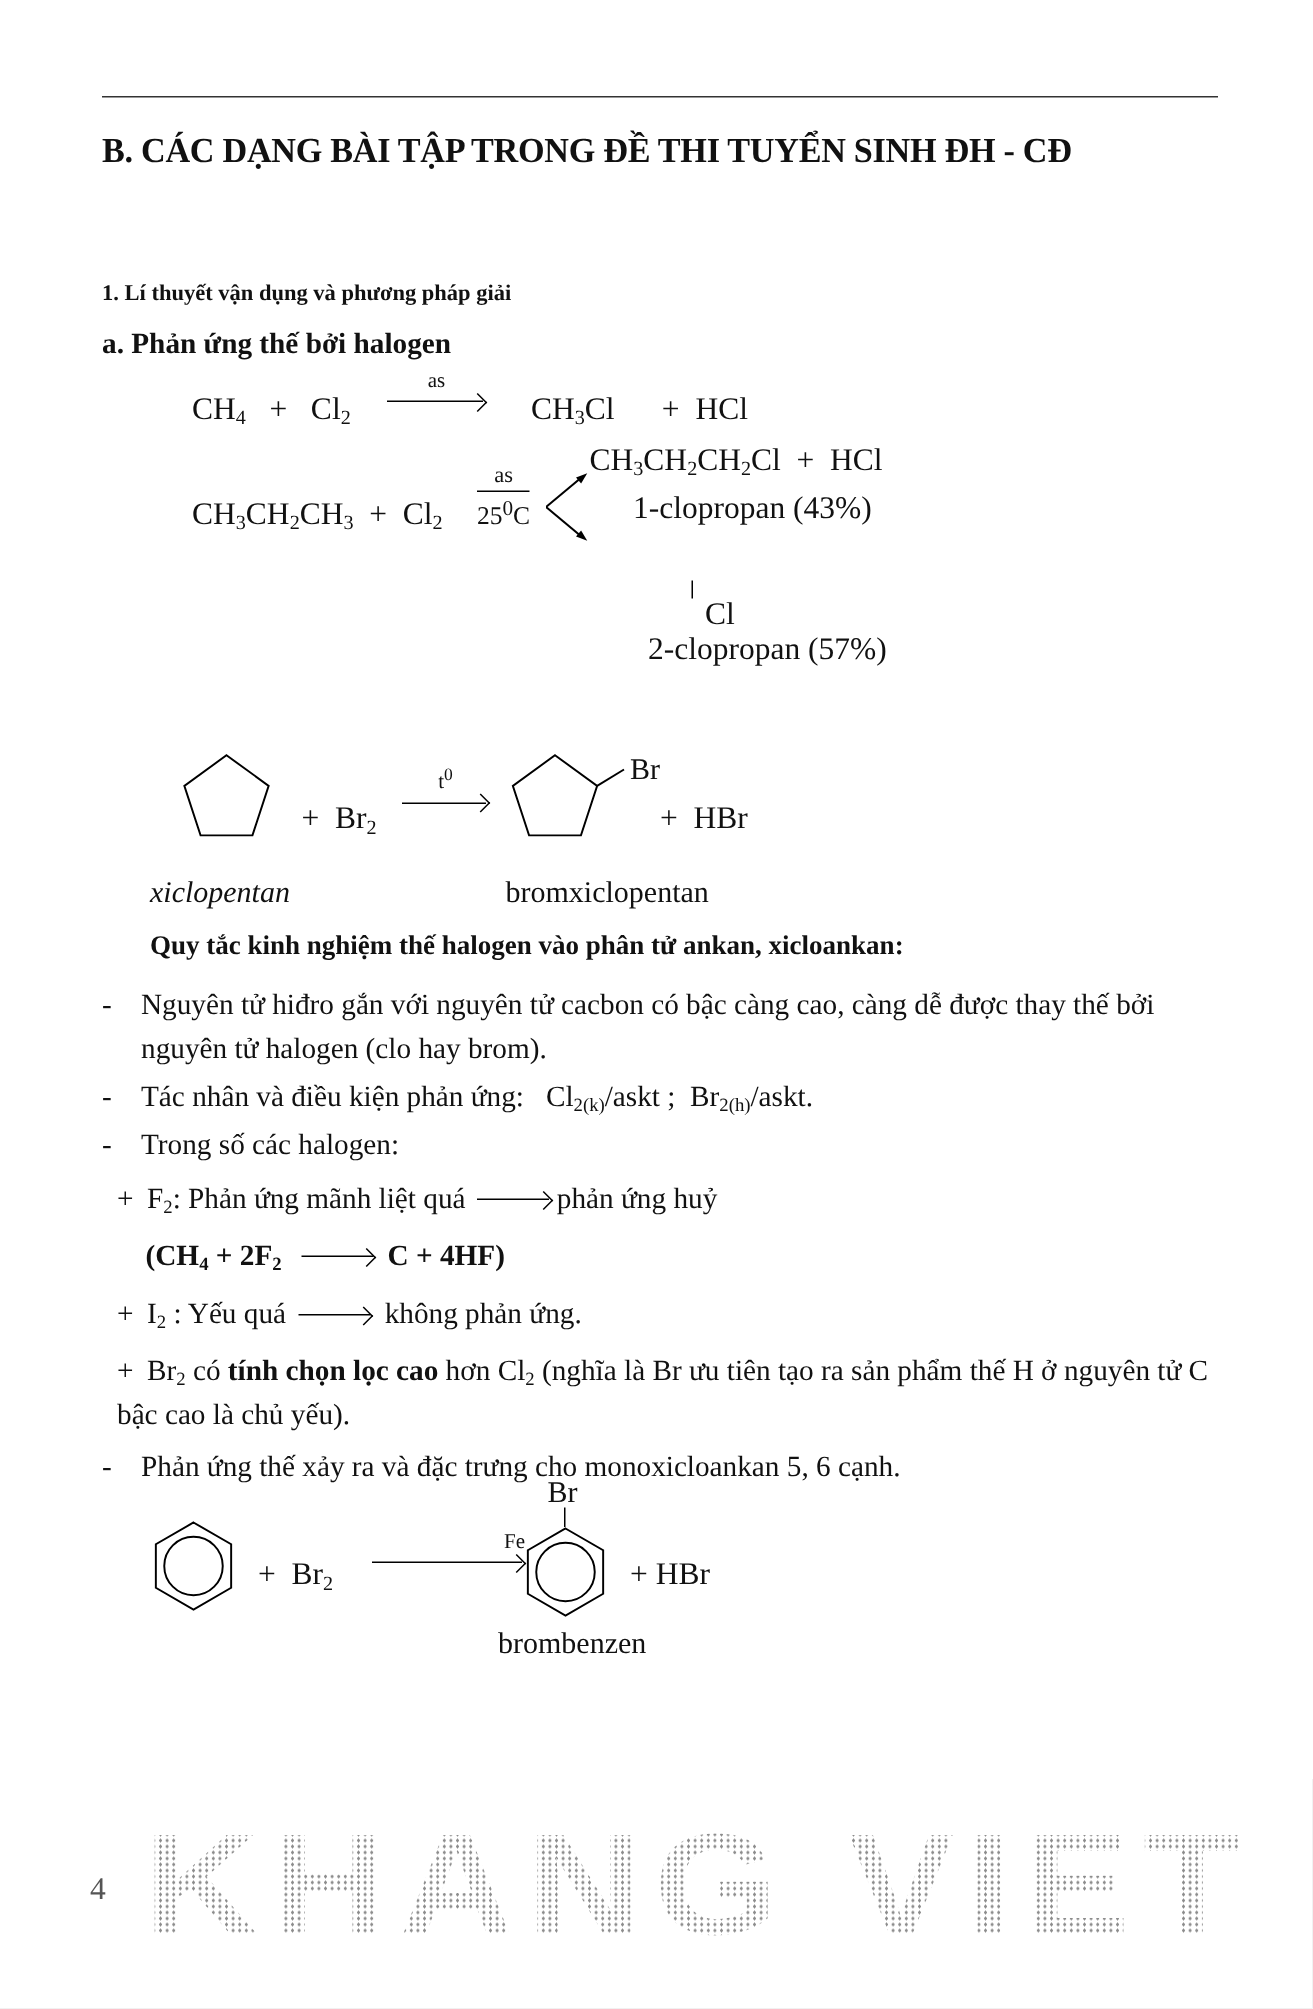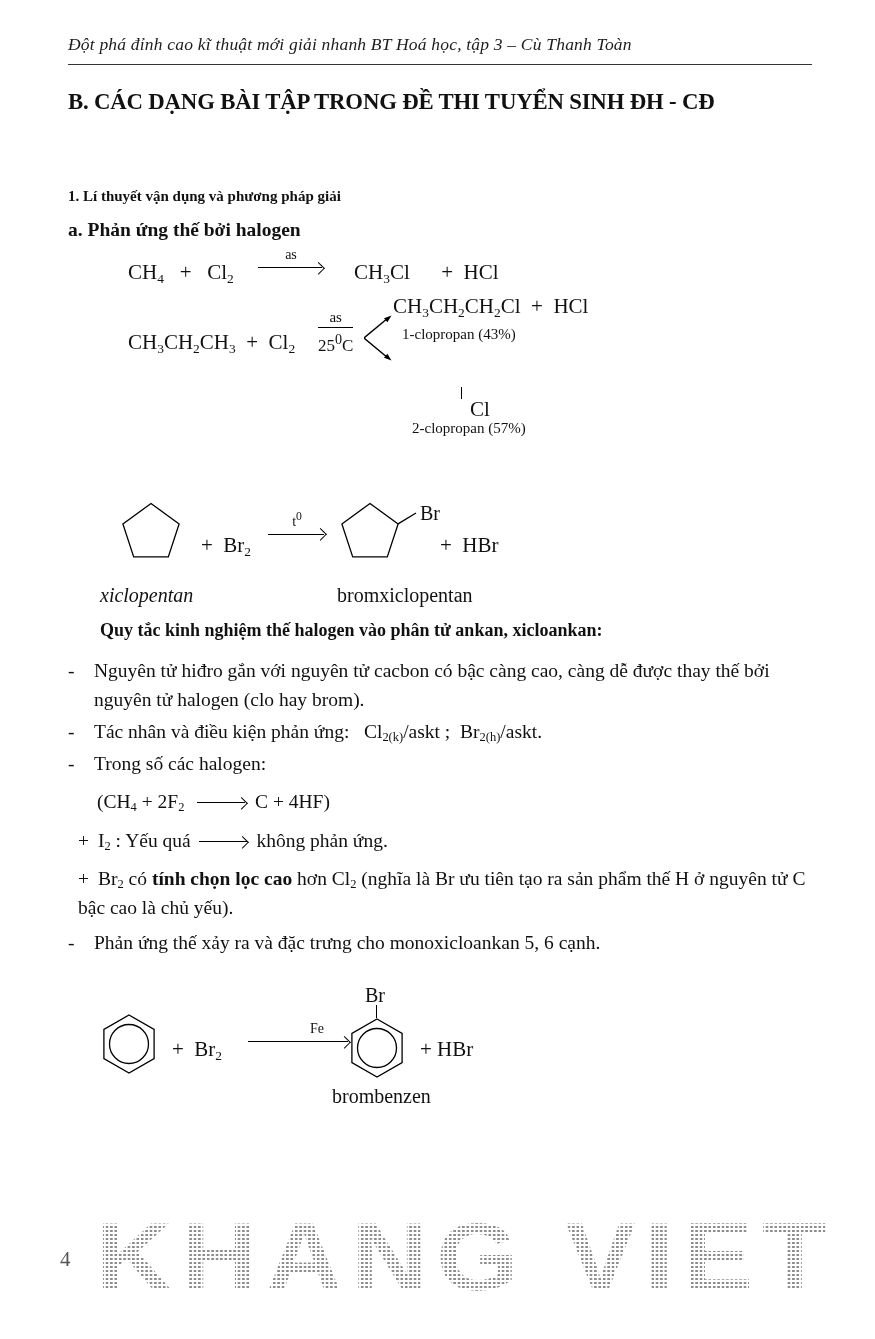--- a/index.html
+++ b/index.html
@@ -37,50 +37,49 @@
                    border-top:1.3px solid #000;border-right:1.3px solid #000;
                    transform:rotate(45deg);transform-origin:top right;}
   .frac{position:absolute;text-align:center;}
   .frac .ftop{display:block;font-size:15px;line-height:17px;padding:0 9px 1px;border-bottom:1.3px solid #000;}
   .frac .fbot{display:block;font-size:17px;line-height:19px;padding-top:2px;white-space:pre;}
 
   
   .eq{position:absolute;}
   .abs{position:absolute;}
   .mol-label{position:absolute;font-size:20px;}
-  .small-label{position:absolute;font-size:15px;white-space:pre;}
+  .small-label{position:absolute;font-size:21px;white-space:pre;margin-left:20px;}
   .bond-v{position:absolute;width:1.4px;background:#000;}
   svg{display:block;}
 
   
   .rules-heading{position:absolute;left:100px;top:620px;font-size:18px;font-weight:bold;}
   .flow{position:absolute;left:68px;top:656px;width:748px;font-size:19.5px;line-height:29px;}
   .li-dash{position:relative;padding-left:26px;}
   .li-dash .marker{position:absolute;left:0;top:0;}
   .li-plus{margin-left:10px;}
   .li-plus .marker{display:inline-block;margin-right:9px;}
-  .li-paren{margin-left:29px;}
+  .li-paren{margin-left:29px;font-weight:bold;}
   .mt3{margin-top:3px;} .mt6{margin-top:6px;} .mt7{margin-top:7px;}
   .mt9{margin-top:9px;} .mt10{margin-top:10px;}
 
   
   .watermark{position:absolute;left:96px;top:1221px;width:740px;
              font-family:"Liberation Sans","DejaVu Sans",sans-serif;font-weight:bold;
              font-size:96px;line-height:72px;letter-spacing:8px;white-space:nowrap;
              transform:scaleX(1.1);transform-origin:left;
              background-image:radial-gradient(circle,#8d8d8d 1.05px,rgba(0,0,0,0) 1.15px);
              background-size:4px 4px;-webkit-background-clip:text;background-clip:text;color:transparent;}
   .page-num{position:absolute;left:60px;top:1247px;font-size:21px;color:#555;}
 </style>
 </head>
 <body>
 
 <div class="page">
 
-  <div class="running-title">Đột phá đỉnh cao kĩ thuật mới giải nhanh BT Hoá học, tập 3 – Cù Thanh Toàn</div>
   <div class="header-rule"></div>
 
   <div class="sec-title">B. CÁC DẠNG BÀI TẬP TRONG ĐỀ THI TUYỂN SINH ĐH - CĐ</div>
   <div class="h-theory">1. Lí thuyết vận dụng và phương pháp giải</div>
   <div class="h-suba">a. Phản ứng thế bởi halogen</div>
 
   <div class="eq" style="left:128px;top:251px;width:560px;height:42px;">
     <span class="f abs" style="left:0;top:9px;"><span>CH</span><sub>4</sub><span>   +   Cl</span><sub>2</sub></span>
     <span class="eq-arrow" style="left:130px;top:-4px;width:66px;">
       <span class="albl">as</span>
@@ -135,20 +134,23 @@
       <span>Nguyên tử hiđro gắn với nguyên tử cacbon có bậc càng cao, càng dễ được thay thế bởi nguyên tử halogen (clo hay brom).</span>
     </div>
     <div class="li-dash mt3">
       <span class="marker">-</span>
       <span><span>Tác nhân và điều kiện phản ứng:&nbsp;&nbsp; Cl</span><sub>2(k)</sub><span>/askt ;&nbsp; Br</span><sub>2(h)</sub><span>/askt.</span></span>
     </div>
     <div class="li-dash mt3">
       <span class="marker">-</span>
       <span>Trong số các halogen:</span>
     </div>
+    <div class="li-plus mt7">
+      <span class="marker">+</span><span><span>F</span><sub>2</sub><span>: Phản ứng mãnh liệt quá </span><span class="rx-arrow"></span><span>phản ứng huỷ</span></span>
+    </div>
     <div class="li-paren mt9">
       <span><span>(CH</span><sub>4</sub><span> + 2F</span><sub>2</sub><span>&nbsp; </span><span class="rx-arrow"></span><span>&nbsp;C + 4HF)</span></span>
     </div>
     <div class="li-plus mt10">
       <span class="marker">+</span><span><span>I</span><sub>2</sub><span> : Yếu quá </span><span class="rx-arrow"></span><span>&nbsp;không phản ứng.</span></span>
     </div>
     <div class="li-plus mt9">
       <span class="marker">+</span><span><span>Br</span><sub>2</sub><span> có </span><b>tính chọn lọc cao</b><span> hơn Cl</span><sub>2</sub><span> (nghĩa là Br ưu tiên tạo ra sản phẩm thế H ở nguyên tử C bậc cao là chủ yếu).</span></span>
     </div>
     <div class="li-dash mt6">
@@ -157,21 +159,21 @@
     </div>
   </div>
 
   <div class="eq" style="left:0;top:984px;width:875px;height:132px;">
     <span class="mol-label" style="left:365px;top:0;">Br</span>
     <svg class="abs" style="left:101px;top:29px;" width="56" height="62" viewBox="0 0 56 62">
       <polygon points="28,2 53.1,16.5 53.1,45.5 28,60 2.9,45.5 2.9,16.5" fill="none" stroke="#000" stroke-width="1.3"></polygon>
       <circle cx="28" cy="31" r="19.5" fill="none" stroke="#000" stroke-width="1.3"></circle>
     </svg>
     <span class="f abs" style="left:172px;top:53px;"><span>+  Br</span><sub>2</sub></span>
-    <span class="eq-arrow" style="left:248px;top:37px;width:102px;">
+    <span class="eq-arrow" style="left:248px;top:37px;width:102px;text-align:right;">
       <span class="albl albl-right">Fe</span>
       <span class="shaft"></span>
     </span>
     <span class="bond-v" style="left:376px;top:21px;height:13px;"></span>
     <svg class="abs" style="left:349px;top:33px;" width="56" height="62" viewBox="0 0 56 62">
       <polygon points="28,2 53.1,16.5 53.1,45.5 28,60 2.9,45.5 2.9,16.5" fill="none" stroke="#000" stroke-width="1.3"></polygon>
       <circle cx="28" cy="31" r="19.5" fill="none" stroke="#000" stroke-width="1.3"></circle>
     </svg>
     <span class="f abs" style="left:420px;top:53px;">+ HBr</span>
     <span class="mol-label" style="left:332px;top:101px;">brombenzen</span>

